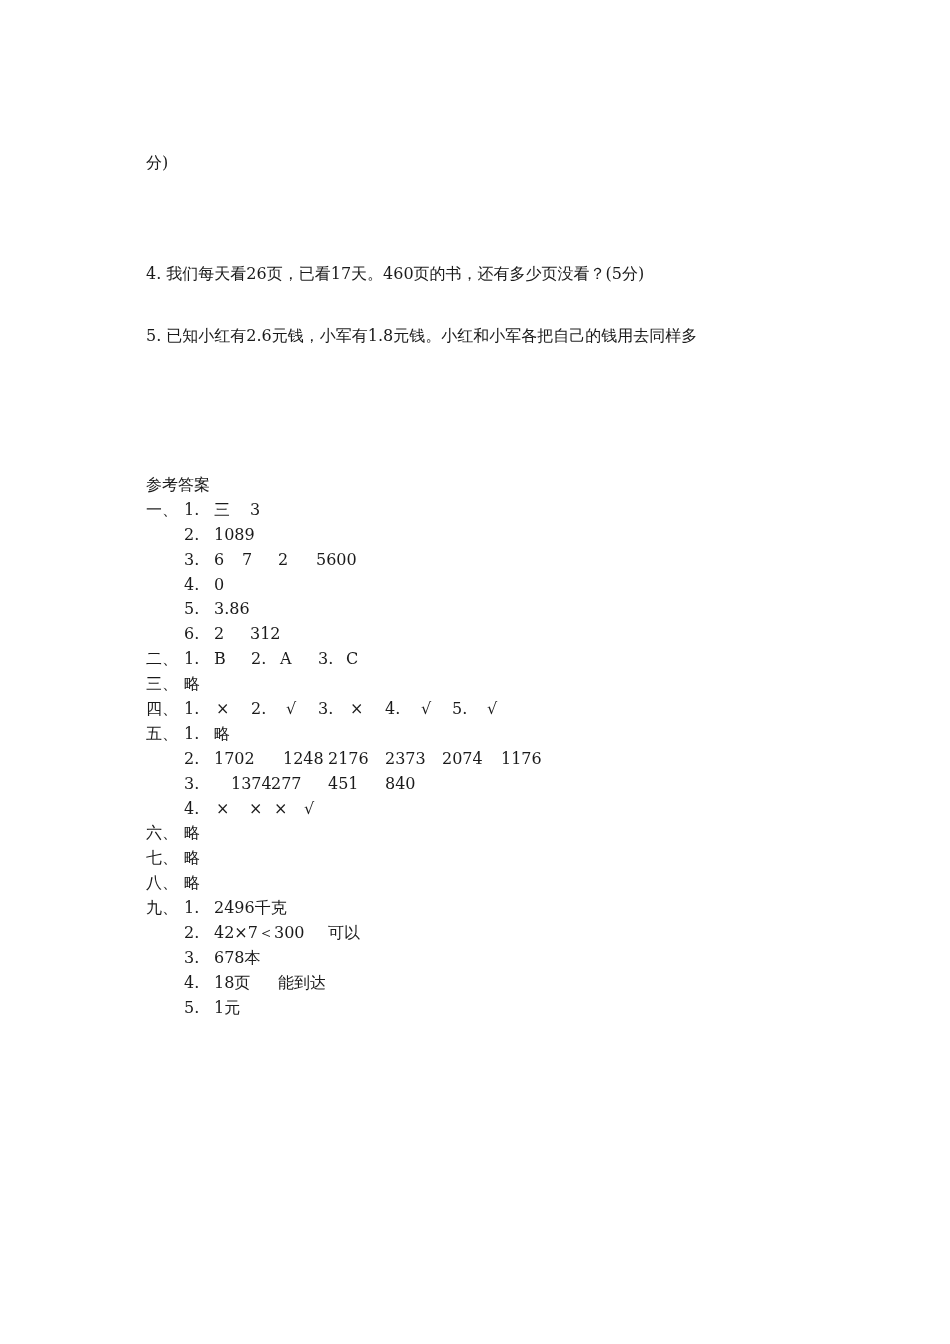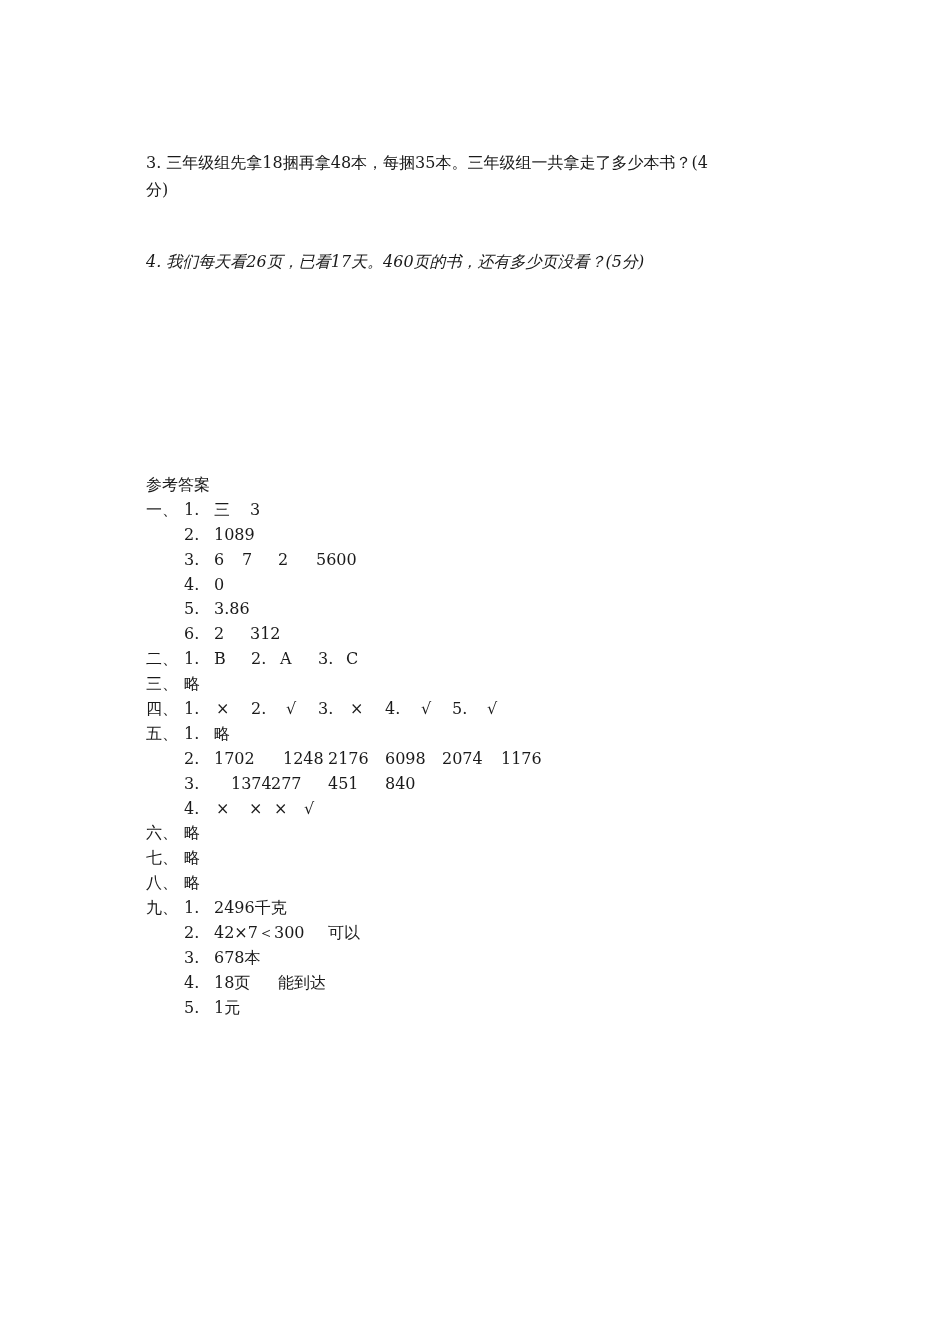--- a/index.html
+++ b/index.html
@@ -8,29 +8,29 @@
   .q { position:absolute; left:146px; width:670px; font-size:16px; line-height:27px; }
   .q .cont { padding-left:28px; }
   .ans { position:absolute; left:146px; font-size:16px; line-height:24.9px; }
   .row { white-space:nowrap; height:24.9px; position:relative; }
   .row span { position:absolute; top:0; }
 </style>
 </head>
 <body>
 
 <div class="q" style="top:149px;">
-  <div>3. 三年级组先拿18捆再拿48本，每捆35本。三年级组一共拿走了多少本书？(4</div>
   <div>分)</div>
 </div>
 
-<div class="q" style="top:248px;font-style:italic;">
+<div class="q" style="top:260px;">
   <div>4. 我们每天看26页，已看17天。460页的书，还有多少页没看？(5分)</div>
 </div>
 
 <div class="q" style="top:322px;">
+  <div>5. 已知小红有2.6元钱，小军有1.8元钱。小红和小军各把自己的钱用去同样多</div>
 </div>
 
 <div class="ans" style="top:473px;">
   <div class="row">
       <span style="left:0">参考答案</span>
     </div>
 
   <div class="row">
     <span style="left:0">一、</span>
     <span style="left:38px">1.</span>
@@ -90,21 +90,21 @@
   <div class="row">
     <span style="left:0">五、</span>
     <span style="left:38px">1.</span>
     <span style="left:68px">略</span>
   </div>
   <div class="row">
     <span style="left:38px">2.</span>
     <span style="left:68px">1702</span>
     <span style="left:137px">1248</span>
     <span style="left:182px">2176</span>
-    <span style="left:239px">6098</span>
+    <span style="left:239px">2373</span>
     <span style="left:296px">2074</span>
     <span style="left:355px">1176</span>
   </div>
   <div class="row">
     <span style="left:38px">3.</span>
     <span style="left:85px">1374</span>
     <span style="left:125px">277</span>
     <span style="left:182px">451</span>
     <span style="left:239px">840</span>
   </div>

